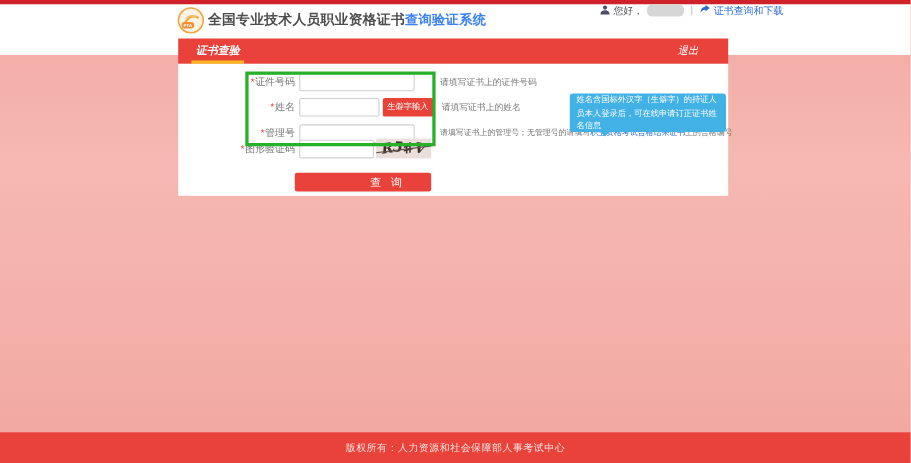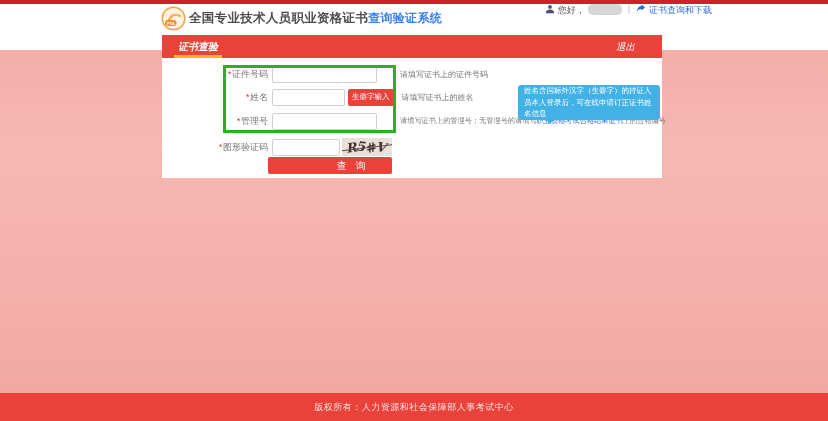--- a/index.html
+++ b/index.html
@@ -19,21 +19,21 @@
   .sep{color:#b5b5b5;margin:0 3px;font-size:9px;}
   .dl-link{color:#2a6bd2;text-decoration:none;font-size:9px;cursor:pointer;}
   
   .navbar{position:absolute;left:162px;top:35px;width:500px;height:23px;background:#e8423a;font-style:italic;}
   .tab{position:absolute;left:10px;top:0;height:23px;line-height:23px;color:#fff;font-size:10px;font-weight:bold;padding:0 6px;cursor:pointer;}
   .tab-underline{position:absolute;left:2px;right:2px;bottom:0;height:3px;background:#ffb61e;}
   .logout{position:absolute;right:27px;top:0;line-height:23px;color:#fff;font-size:9.5px;text-decoration:none;cursor:pointer;}
   
   .panel{position:absolute;left:162px;top:58px;width:500px;height:120px;background:#ffffff;}
   .frow{position:absolute;left:0;display:flex;align-items:center;height:18px;}
-  .r1{top:7px}.r2{top:30px}.r3{top:54px}.r4{top:80px}
+  .r1{top:7px}.r2{top:30px}.r3{top:54px}.r4{top:68px}
   .flabel{width:106px;text-align:right;font-size:9px;color:#777;flex:none;white-space:nowrap;}
   .req{color:#e0342b;margin-right:1px;}
   .finput{flex:none;margin-left:4px;height:17px;border:1px solid #cfcfcf;background:#fff;border-radius:2px;
           font-size:10px;padding:0 3px;box-sizing:border-box;outline:none;color:#333;}
   .w105{width:105px}.w73{width:73px}.w68{width:68px}
   .rare-btn{flex:none;margin-left:3px;height:17px;background:#e8423a;color:#fff;border:none;border-radius:2px;
             font-size:7.5px;padding:0 4px;cursor:pointer;white-space:nowrap;}
   .hint{font-size:8px;color:#777;white-space:nowrap;}
   .hint.m1{margin-left:23px;}
   .hint.m2{margin-left:8px;}

